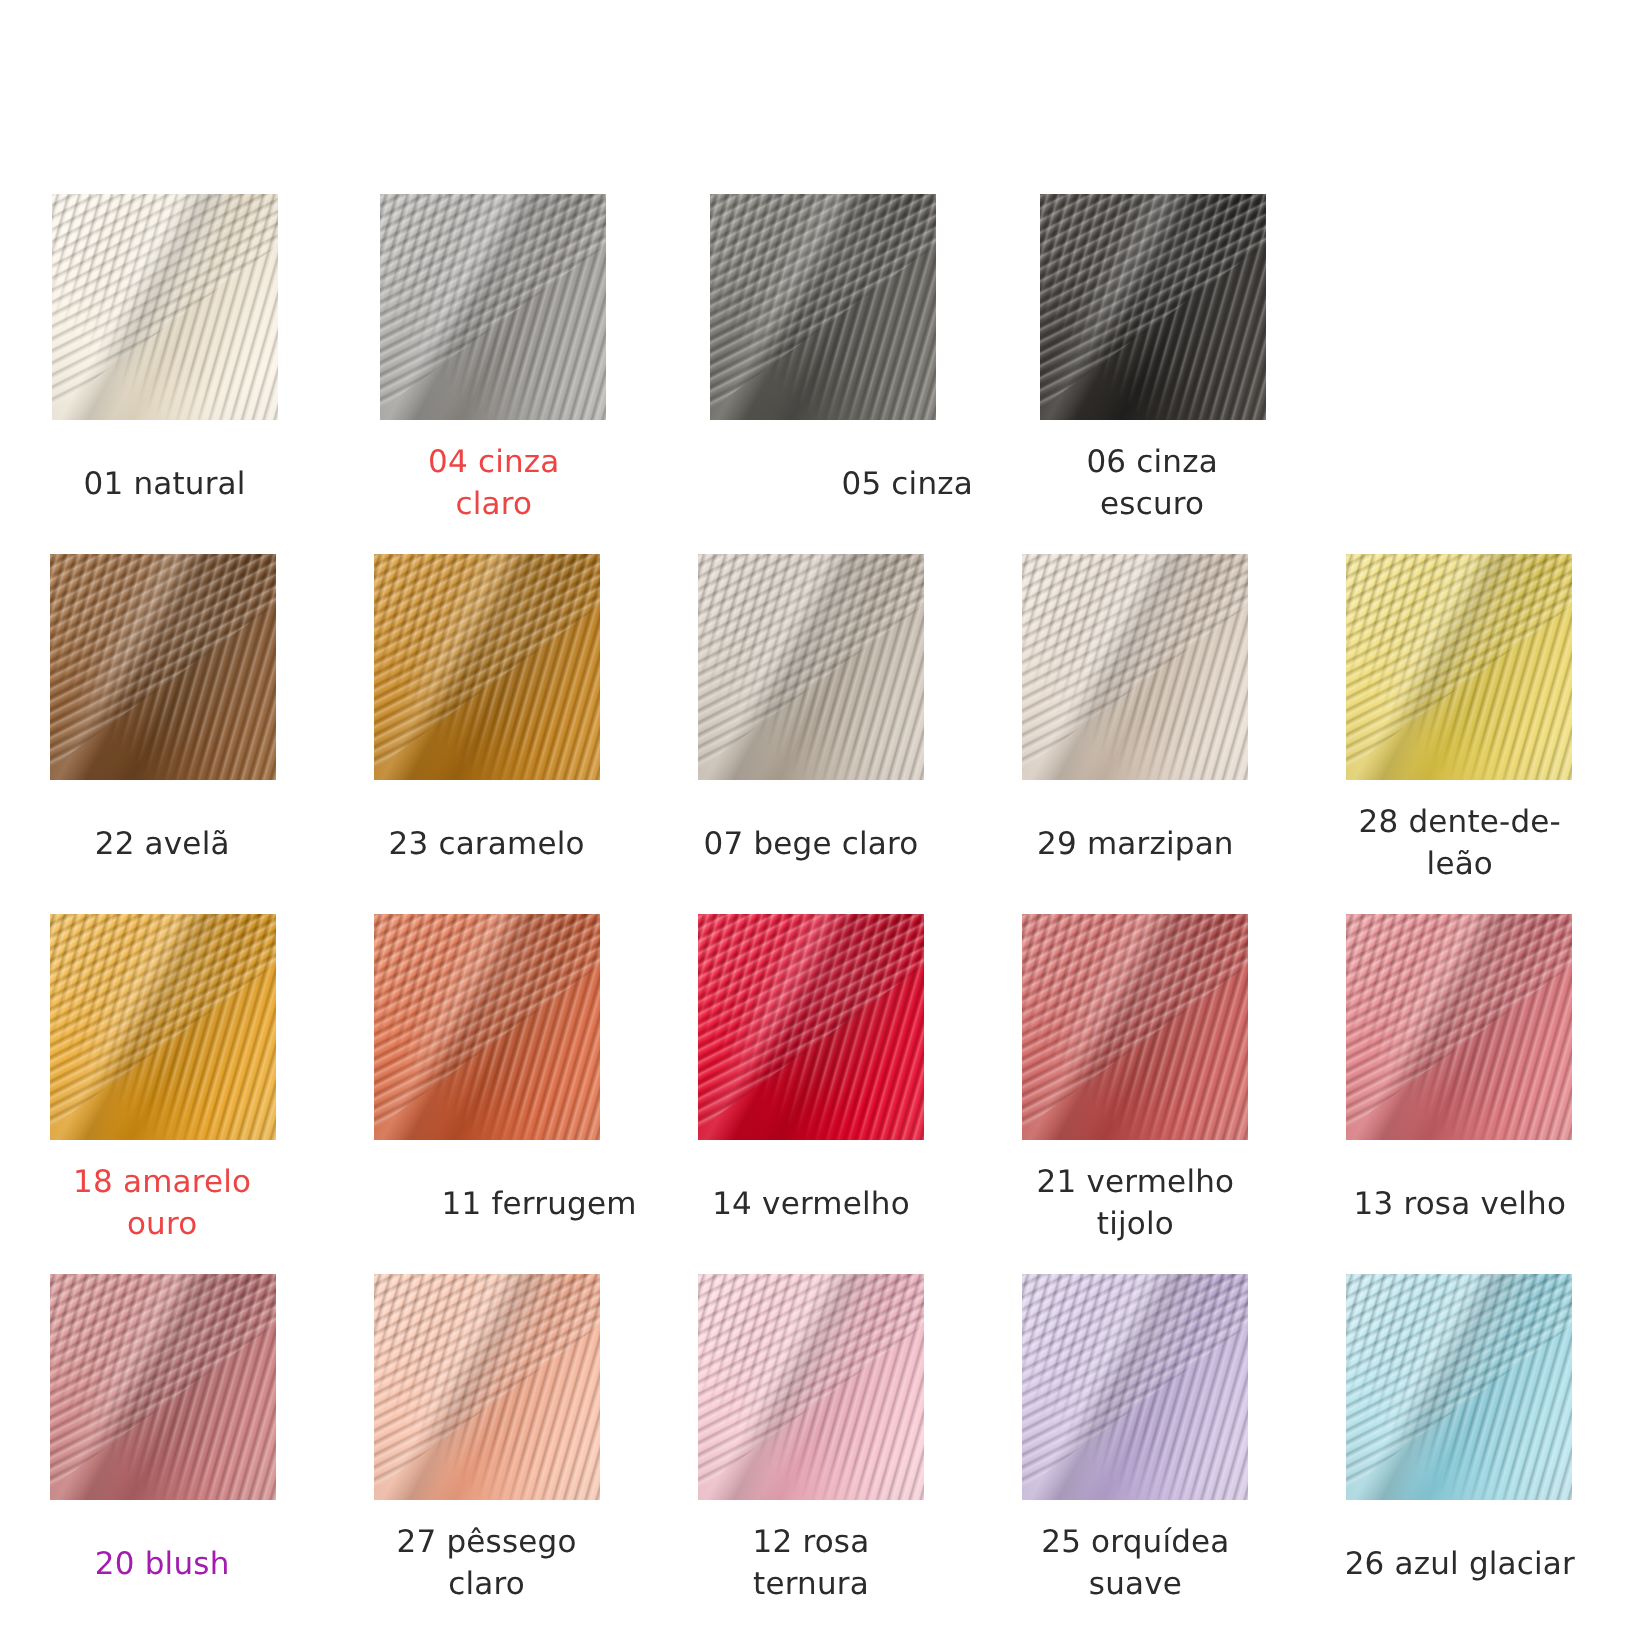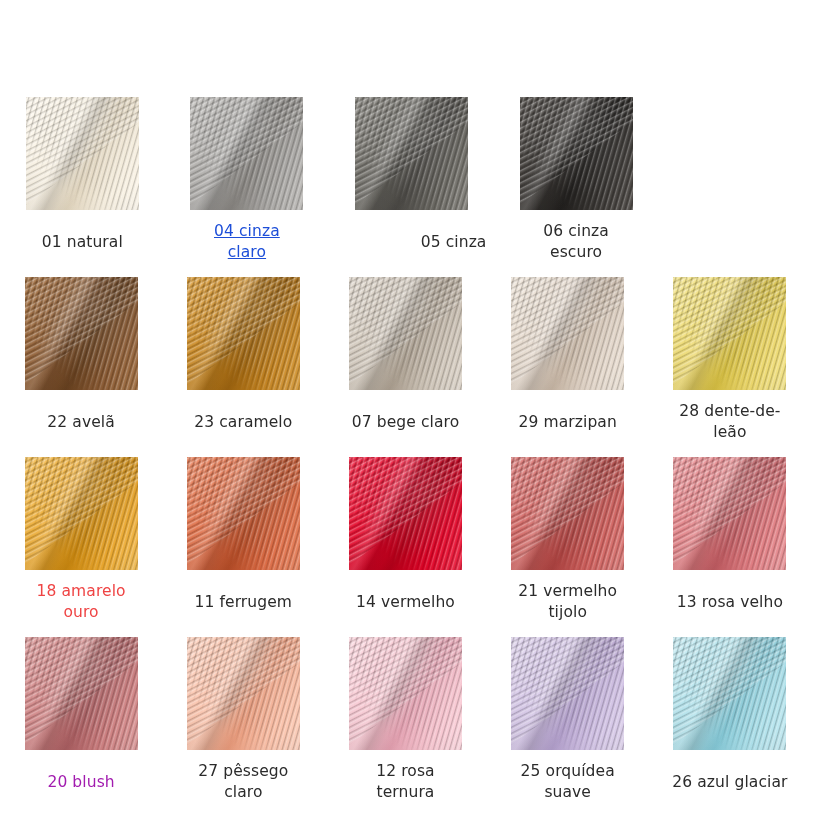--- a/index.html
+++ b/index.html
@@ -140,21 +140,21 @@
         <div class="label" style="color: rgb(43, 43, 43);">01 natural</div>
       </div>
       <div class="cell">
         <div class="swatch" style="width: 113px; height: 113px;">
           <div class="base" style="background: linear-gradient(118deg, rgb(198, 196, 193) 0%, rgb(167, 165, 162) 42%, rgb(134, 131, 127) 58%, rgb(167, 165, 162) 78%, rgb(198, 196, 193) 100%);"></div>
           <div class="strands-a"></div>
           <div class="strands-b"></div>
           <div class="seam"></div>
           <div class="shade"></div>
         </div>
-        <div class="label" style="color: #1d4ed8; text-decoration: underline;">04 cinza
+        <div class="label" style="color: #ef4444;">04 cinza
 claro</div>
       </div>
       <div class="cell">
         <div class="swatch" style="width: 113px; height: 113px;">
           <div class="base" style="background: linear-gradient(118deg, rgb(141, 139, 133) 0%, rgb(103, 101, 95) 42%, rgb(74, 72, 68) 58%, rgb(103, 101, 95) 78%, rgb(141, 139, 133) 100%);"></div>
           <div class="strands-a"></div>
           <div class="strands-b"></div>
           <div class="seam"></div>
           <div class="shade"></div>
         </div>
@@ -238,21 +238,21 @@
 ouro</div>
       </div>
       <div class="cell">
         <div class="swatch" style="width: 113px; height: 113px;">
           <div class="base" style="background: linear-gradient(118deg, rgb(236, 138, 102) 0%, rgb(220, 106, 67) 42%, rgb(180, 76, 39) 58%, rgb(220, 106, 67) 78%, rgb(236, 138, 102) 100%);"></div>
           <div class="strands-a"></div>
           <div class="strands-b"></div>
           <div class="seam"></div>
           <div class="shade"></div>
         </div>
-        <div class="label" style="color: rgb(43, 43, 43);">11 ferrugem</div>
+        <div class="label" style="color: rgb(43, 43, 43); text-align: right;">11 ferrugem</div>
       </div>
       <div class="cell">
         <div class="swatch" style="width: 113px; height: 113px;">
           <div class="base" style="background: linear-gradient(118deg, rgb(243, 43, 74) 0%, rgb(224, 3, 38) 42%, rgb(179, 0, 25) 58%, rgb(224, 3, 38) 78%, rgb(243, 43, 74) 100%);"></div>
           <div class="strands-a"></div>
           <div class="strands-b"></div>
           <div class="seam"></div>
           <div class="shade"></div>
         </div>
         <div class="label" style="color: rgb(43, 43, 43);">14 vermelho</div>

